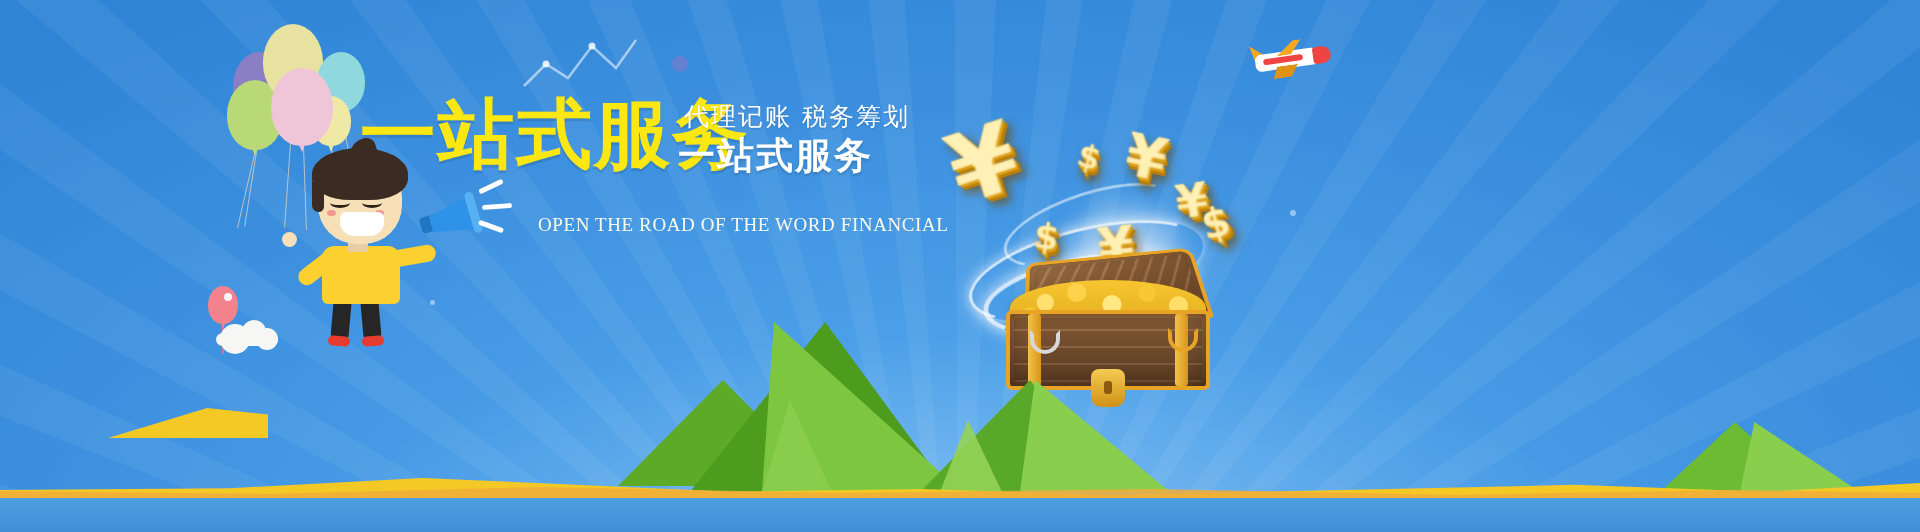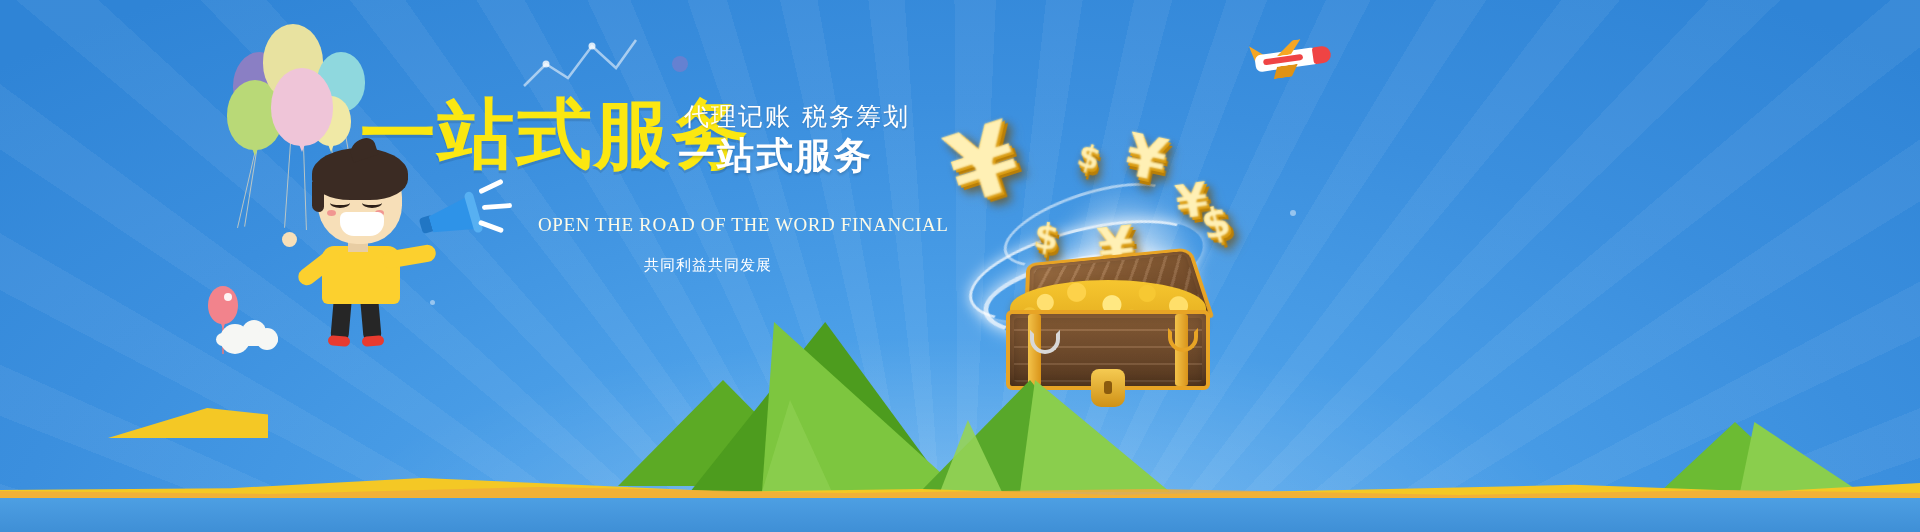--- a/index.html
+++ b/index.html
@@ -382,21 +382,20 @@
     <div class="sound s1"></div>
     <div class="sound s2"></div>
     <div class="sound s3"></div>
   </div>
 
   <div class="headline">一站式服务</div>
   <div class="sub-cn-1">代理记账 税务筹划</div>
   <div class="sub-cn-2">一站式服务</div>
 
   <div class="sub-en-1">OPEN THE ROAD OF THE WORD FINANCIAL</div>
-  <div class="sub-cn-3">共同利益共同发展</div>
 
   <div class="treasure">
     <div class="beam"></div>
     <div class="swirl sw3"></div>
     <div class="swirl sw1"></div>
     <div class="swirl sw2"></div>
     <div class="swirl sw4"></div>
 
     <div class="sym y1">¥</div>
     <div class="sym y2">¥</div>

